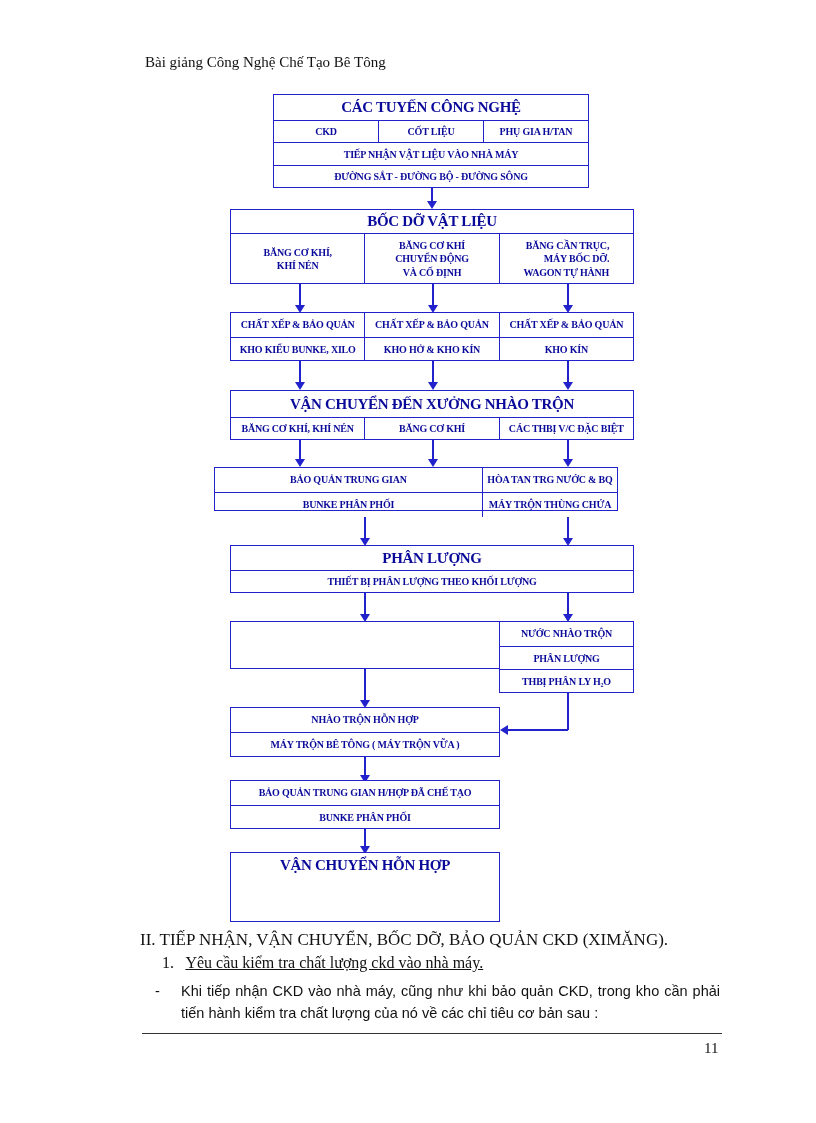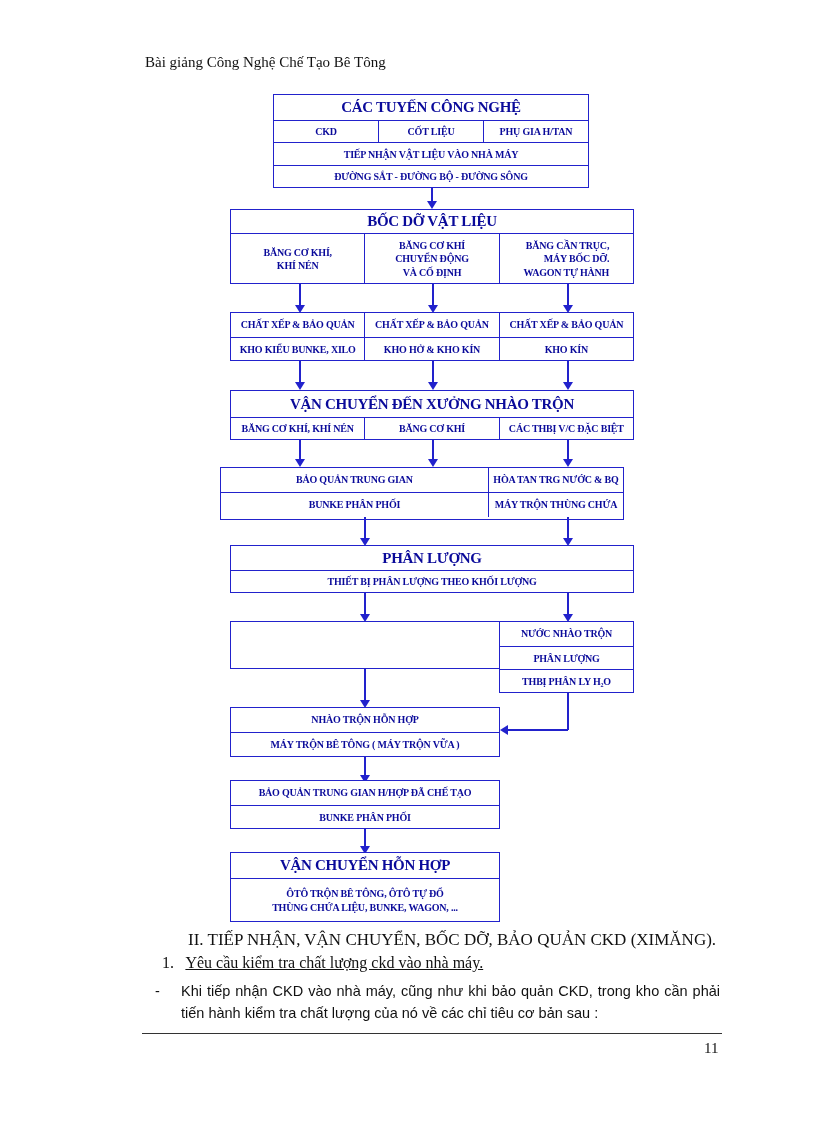--- a/index.html
+++ b/index.html
@@ -10,21 +10,21 @@
   .row { position:absolute; left:0; right:0; border-top:1.5px solid #2222cc; display:flex; }
   .row:first-child { border-top:none; }
   .cell { flex:1; display:flex; align-items:center; justify-content:center; text-align:center; color:#0a0a9a; font-weight:bold; font-size:10px; line-height:1.35; border-left:1.5px solid #2222cc; box-sizing:border-box; padding:0 2px; letter-spacing:-0.2px; }
   .cell:first-child { border-left:none; }
   .title { font-size:15px; letter-spacing:-0.3px; }
   .vline { position:absolute; width:1.5px; background:#2222cc; }
   .hline { position:absolute; height:1.5px; background:#2222cc; }
   .arrow-down { position:absolute; width:0; height:0; border-left:5px solid transparent; border-right:5px solid transparent; border-top:8px solid #2222cc; }
   .arrow-left { position:absolute; width:0; height:0; border-top:5px solid transparent; border-bottom:5px solid transparent; border-right:8px solid #2222cc; }
   .body-text { position:absolute; font-size:16px; color:#111; }
-  .section { left:140px; top:930px; font-size:17px;margin-left:48px; }
+  .section { left:140px; top:930px; font-size:17px; }
   .subsection { left:162px; top:954px; }
   .subsection .underlined { text-decoration:underline; }
   .para { left:155px; top:980px; width:565px; line-height:22px; }
   .rule { position:absolute; left:142px; top:1033px; width:580px; height:1px; background:#333; }
   .page-num { position:absolute; left:704px; top:1040px; font-size:15px; color:#111; }
 </style>
 </head>
 <body>
 
 <div class="abs header">Bài giảng Công Nghệ Chế Tạo Bê Tông</div>
@@ -99,21 +99,21 @@
     <div class="cell">CÁC THBỊ V/C ĐẶC BIỆT</div>
   </div>
 </div>
 <div class="vline" style="left:299px;top:440px;height:20px;"></div>
 <div class="arrow-down" style="left:295px;top:459px;"></div>
 <div class="vline" style="left:432px;top:440px;height:20px;"></div>
 <div class="arrow-down" style="left:428px;top:459px;"></div>
 <div class="vline" style="left:567px;top:440px;height:20px;"></div>
 <div class="arrow-down" style="left:563px;top:459px;"></div>
 
-<div class="box" style="left:220px;top:467px;width:404px;height:53px;text-decoration:underline;">
+<div class="box" style="left:214px;top:467px;width:404px;height:44px;text-decoration:underline;">
   <div class="row" style="top:0;height:24px;">
     <div class="cell" style="flex:2.02;">BẢO QUẢN TRUNG GIAN</div>
     <div class="cell">HÒA TAN TRG NƯỚC &amp; BQ</div>
   </div>
   <div class="row" style="top:24px;height:24px;">
     <div class="cell" style="flex:2.02;">BUNKE PHÂN PHỐI</div>
     <div class="cell">MÁY TRỘN THÙNG CHỨA</div>
   </div>
 </div>
 <div class="vline" style="left:364px;top:517px;height:22px;"></div>
@@ -173,24 +173,20 @@
       <div class="cell">BUNKE PHÂN PHỐI</div>
     </div>
 </div>
 <div class="vline" style="left:364px;top:829px;height:20px;"></div>
 <div class="arrow-down" style="left:360px;top:846px;"></div>
 
 <div class="box" style="left:230px;top:852px;width:270px;height:70px;">
   <div class="row" style="top:0;height:25px;">
       <div class="cell title">VẬN CHUYỂN HỖN HỢP</div>
     </div>
-  <div class="row" style="top:25px;height:43px;">
-      <div class="cell" style="white-space:pre-line;">ÔTÔ TRỘN BÊ TÔNG, ÔTÔ TỰ ĐỔ
-THÙNG CHỨA LIỆU, BUNKE, WAGON, ...</div>
-    </div>
 </div>
 
 <div class="body-text section">II.  TIẾP NHẬN, VẬN CHUYỂN, BỐC DỠ, BẢO QUẢN  CKD (XIMĂNG).</div>
 <div class="body-text subsection">
   <span>1.</span>&nbsp;&nbsp;
   <span class="underlined">Yêu cầu kiểm tra chất lượng ckd vào nhà máy.</span>
 </div>
 <div class="body-text para" style="font-family:'Liberation Sans', sans-serif;font-size:14.5px;">
   <span class="abs" style="left:0;top:0;">-</span>
   <div style="margin-left:26px;text-align:justify;">Khi tiếp nhận CKD vào nhà máy, cũng như khi bảo quản CKD, trong kho cần phải tiến hành kiểm tra chất lượng của nó về các chỉ tiêu cơ bản sau :</div>

